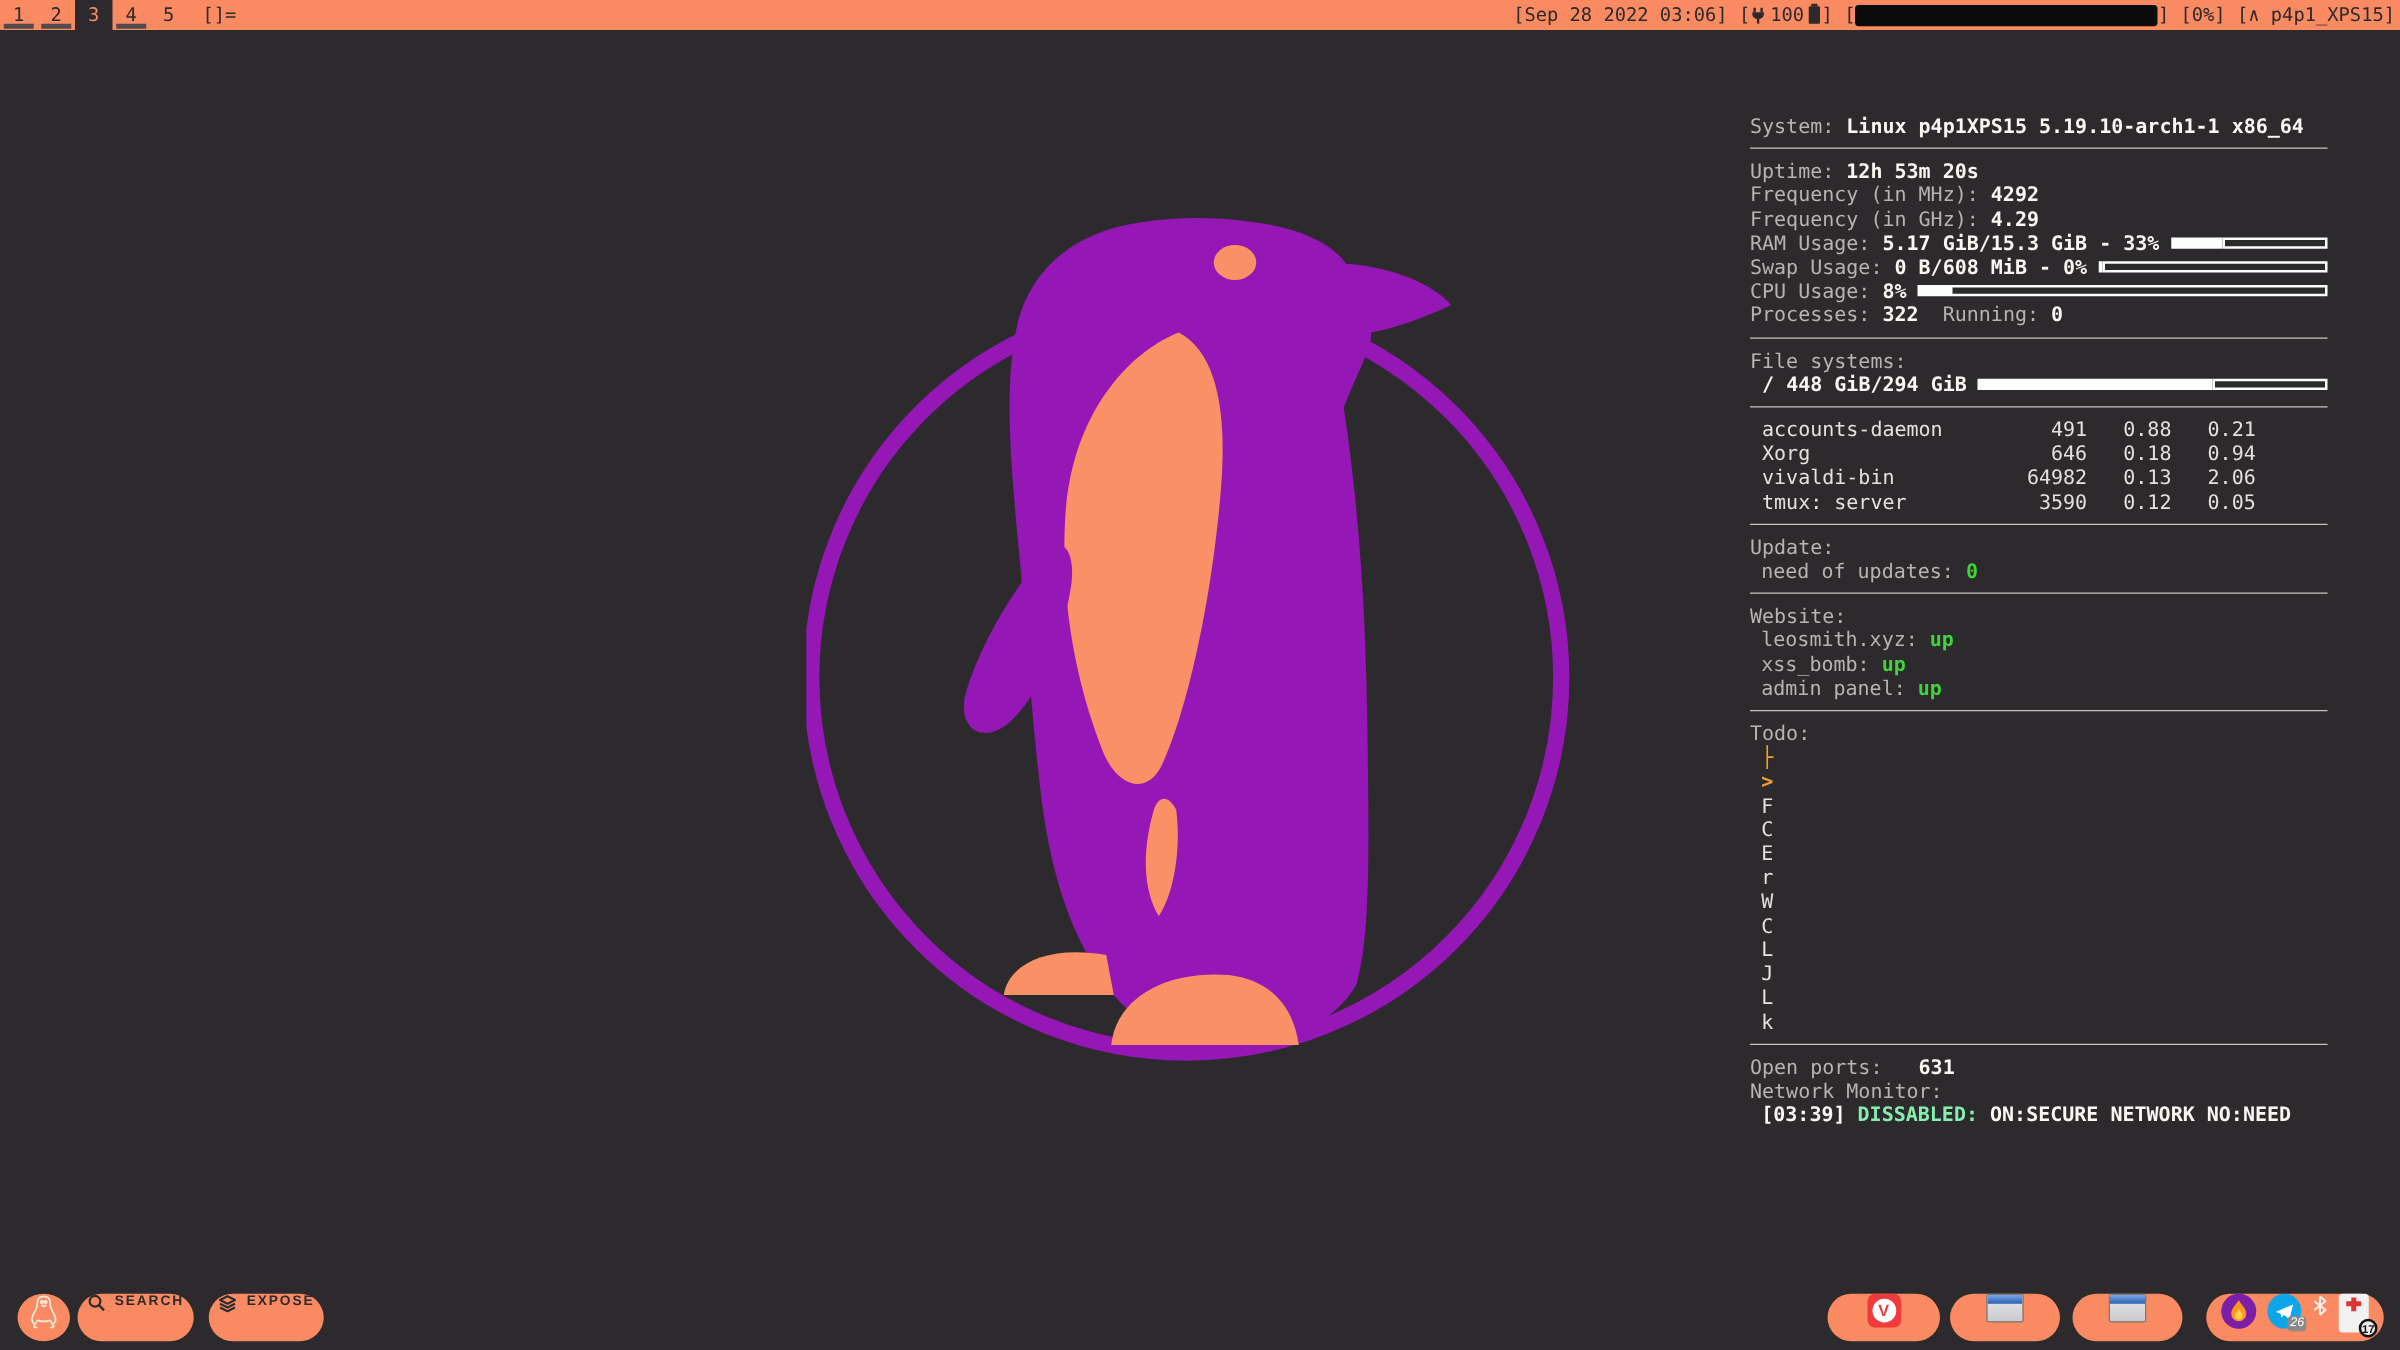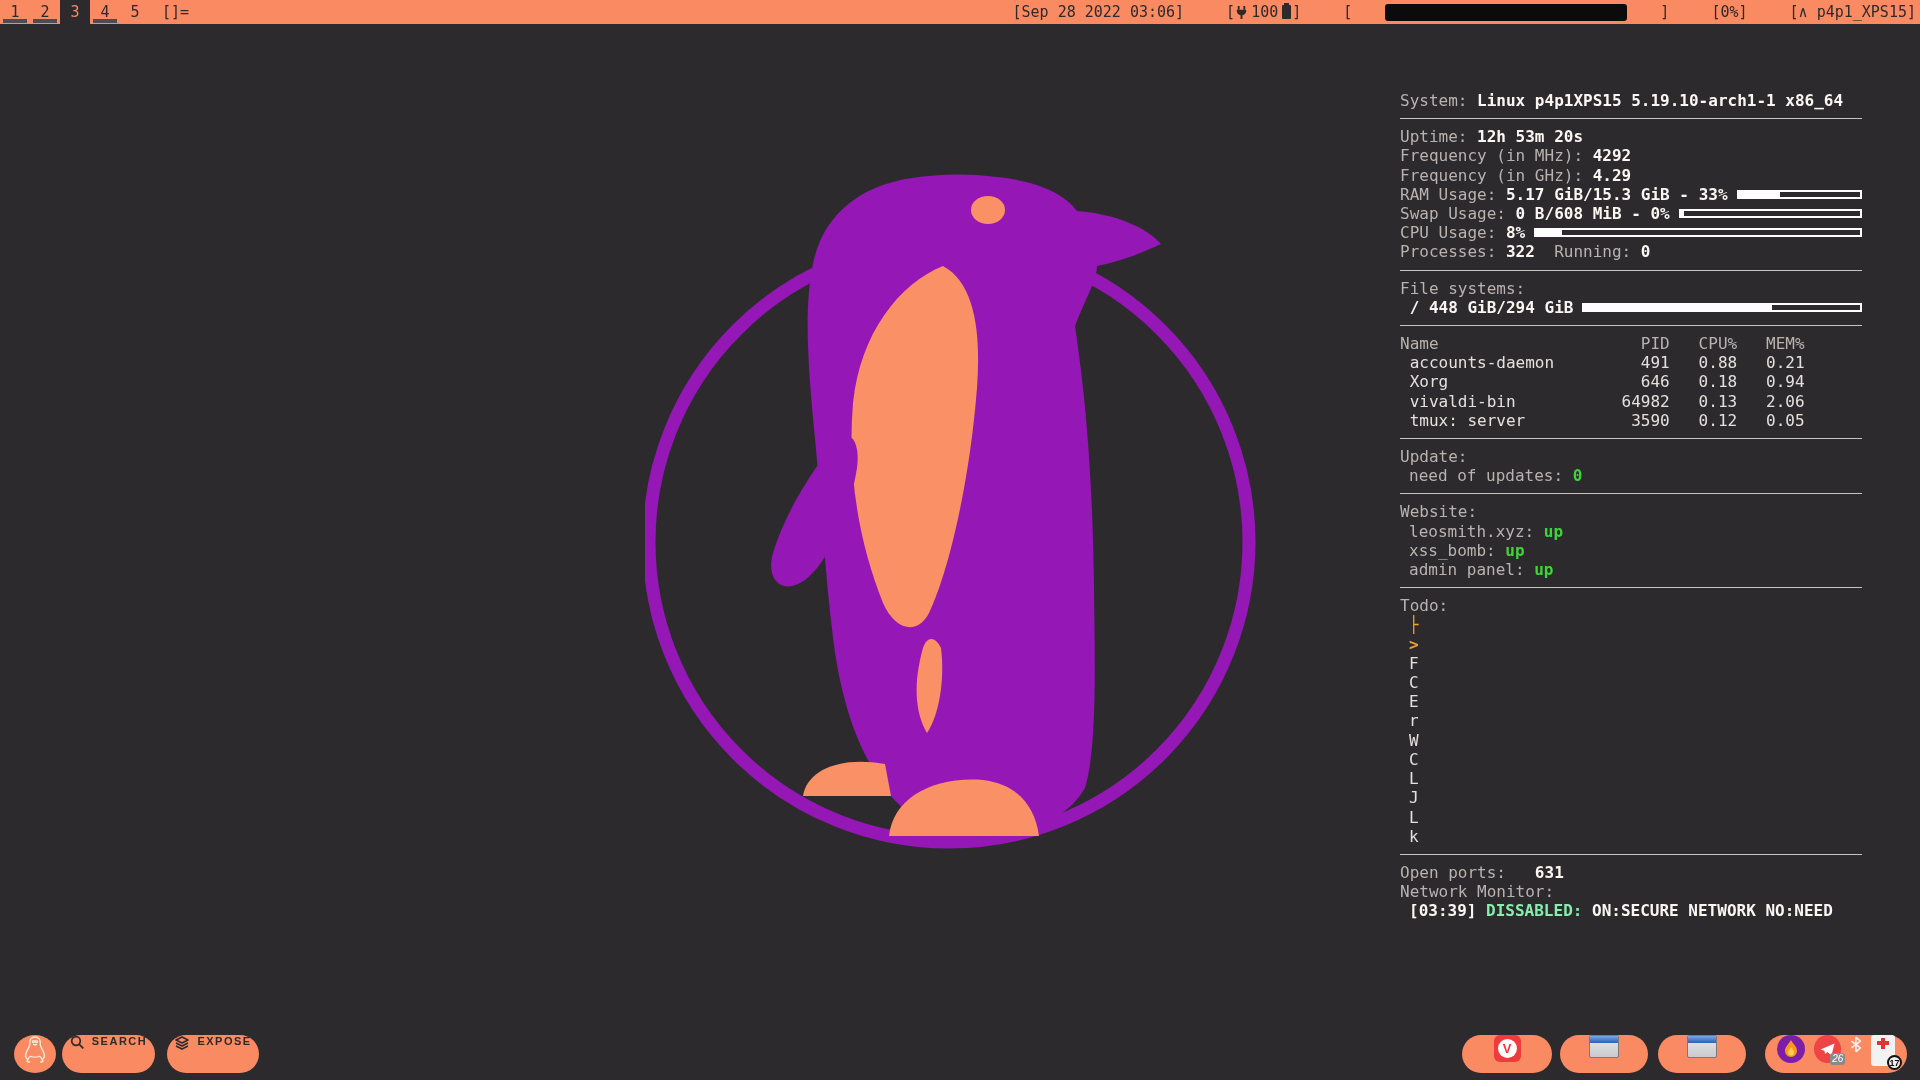--- a/index.html
+++ b/index.html
@@ -7,21 +7,21 @@
   body { font-family:"DejaVu Sans Mono", monospace; position:relative; }
 
   
   .topbar { position:absolute; top:0; left:0; width:1920px; height:24px;
             background:#f98a61; color:#2d2a2e; font-size:15px; display:flex; align-items:center; }
   .tags { display:flex; height:24px; }
   .tag { width:30px; height:24px; display:flex; align-items:center; justify-content:center; position:relative; cursor:default; }
   .tag.occupied::after { content:""; position:absolute; left:3px; right:3px; bottom:1px; height:4px; background:#4f4b4e; }
   .tag.active { background:#2d2a2e; color:#f98a61; }
   .layout-symbol { margin-left:12px; }
-  .status { position:absolute; right:4px; top:0; height:24px; display:flex; align-items:center; white-space:pre;gap:33px; }
+  .status { position:absolute; right:4px; top:0; height:24px; display:flex; align-items:center; white-space:pre; }
   .batt-body { display:inline-block; width:9px; height:14px; background:#2d2a2e; border-radius:1px; position:relative; margin:0 1px 0 4px; }
   .batt-body::before { content:""; position:absolute; top:-2px; left:2px; width:5px; height:2px; background:#2d2a2e; }
   .redact { display:inline-block; width:242px; height:17px; background:#0b0b0b; border-radius:3px; vertical-align:middle; }
   .plug-icon { width:13px; height:13px; margin-right:3px; }
 
   
   .penguin-wrap { position:absolute; left:645px; top:148px; width:620px; height:730px; }
 
   
   .panel { position:absolute; left:1400px; top:48px; width:462px; color:#b9b2af; font-size:16px;margin-top:43px; }
@@ -162,23 +162,20 @@
   </div>
   <hr>
   <div class="row">
     <span class="lbl">File systems: </span>
   </div>
   <div class="row">
     <span class="val"> / </span><span class="val">448 GiB/294 GiB</span>
     <span class="gaugebar"><span class="fill" style="width: 67%;"></span><span class="rest"></span></span>
   </div>
   <hr>
-  <div class="row">
-    <span class="lbl">Name                     PID   CPU%   MEM%</span>
-  </div>
   <div class="row"><span class="dim"> accounts-daemon         491   0.88   0.21</span></div>
   <div class="row"><span class="dim"> Xorg                    646   0.18   0.94</span></div>
   <div class="row"><span class="dim"> vivaldi-bin           64982   0.13   2.06</span></div>
   <div class="row"><span class="dim"> tmux: server           3590   0.12   0.05</span></div>
   <hr>
   <div class="row"><span class="lbl">Update:</span></div>
   <div class="row ind">
     <span class="lbl">need of updates: </span><span class="green">0</span>
   </div>
   <hr>
@@ -264,21 +261,21 @@
     </span>
 </div>
 
 <div class="dock-btn tray" style="left:1765px; width:142px;">
   <span class="tray-circle" style="background:#7b1fa8;">
     <svg width="16" height="18" viewBox="0 0 16 18">
       <path d="M8 0 C10 4 14 6 14 11 A6 6 0 0 1 2 11 C2 7 5 5 8 0 Z" fill="#ff9420"></path>
       <path d="M8 7 C9.5 9.5 11 10 11 12.5 A3 3 0 0 1 5 12.5 C5 10.5 7 9.5 8 7 Z" fill="#ffd24a"></path>
     </svg>
   </span>
-  <span class="tray-circle" style="background:#ef4444;font-style:italic;">
+  <span class="tray-circle" style="background:#0ea5e9;font-style:italic;">
     <svg width="15" height="13" viewBox="0 0 15 13">
         <path d="M0.5 6.5 L14.5 0.5 L11.5 12.5 L7.5 9 L5 11 L4.5 7.8 Z" fill="#fff"></path>
       </svg>
     <span class="badge">26</span>
   </span>
   <svg width="12" height="19" viewBox="0 0 12 19">
     <path d="M6 2 L6 17 M6 2 L10.5 6 L1.5 13 M6 17 L10.5 13 L1.5 6" fill="none" stroke="#f6f0ec" stroke-width="1.6" stroke-linejoin="round"></path>
   </svg>
   <span class="redcross">
     <span class="badge17">17</span>

